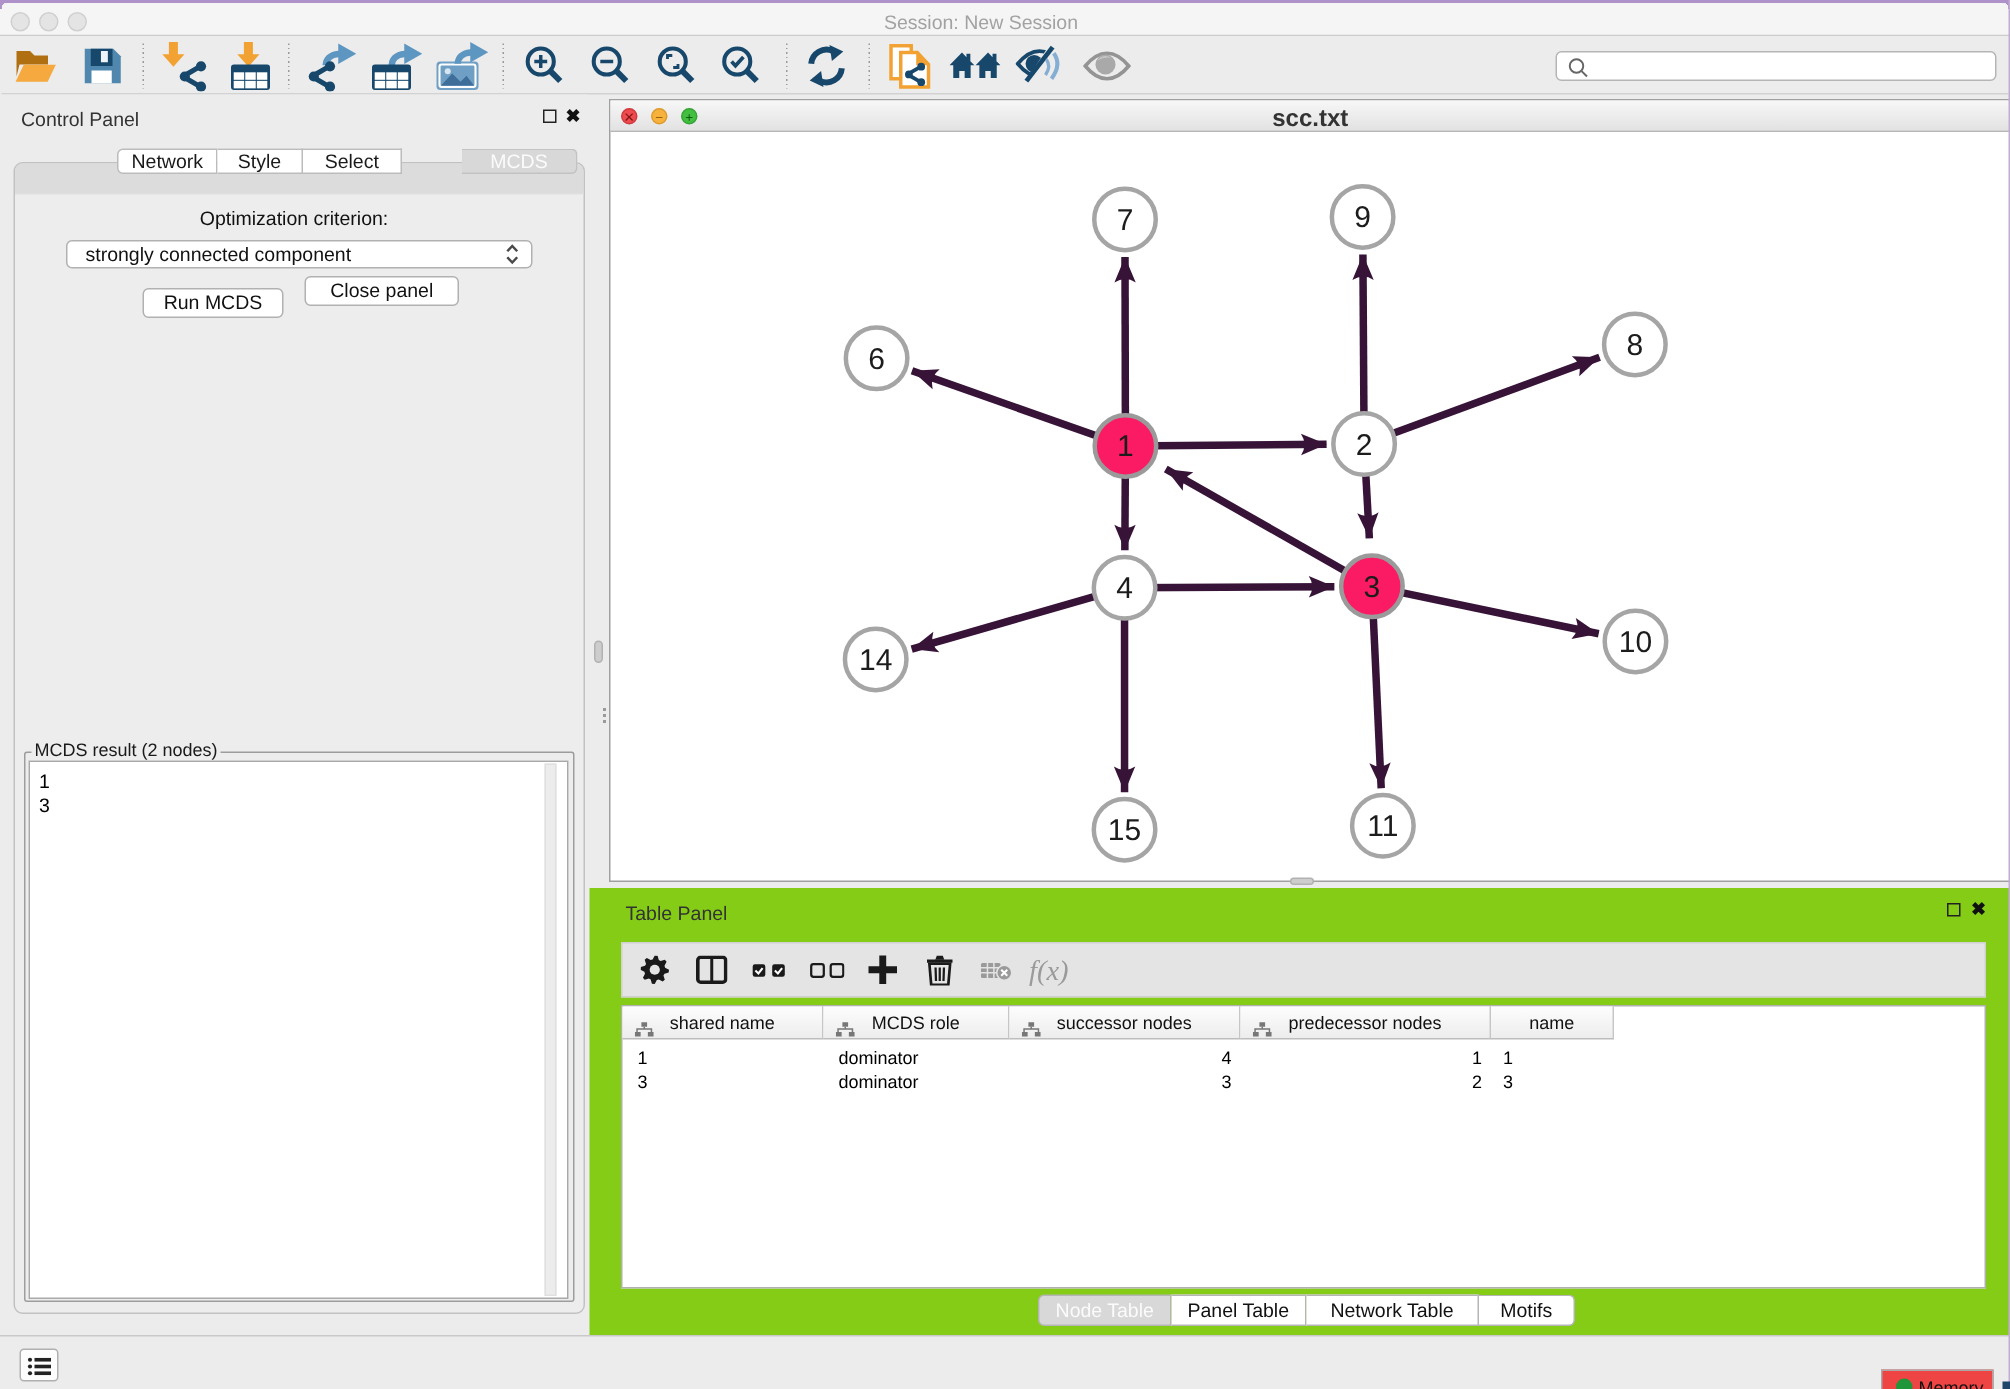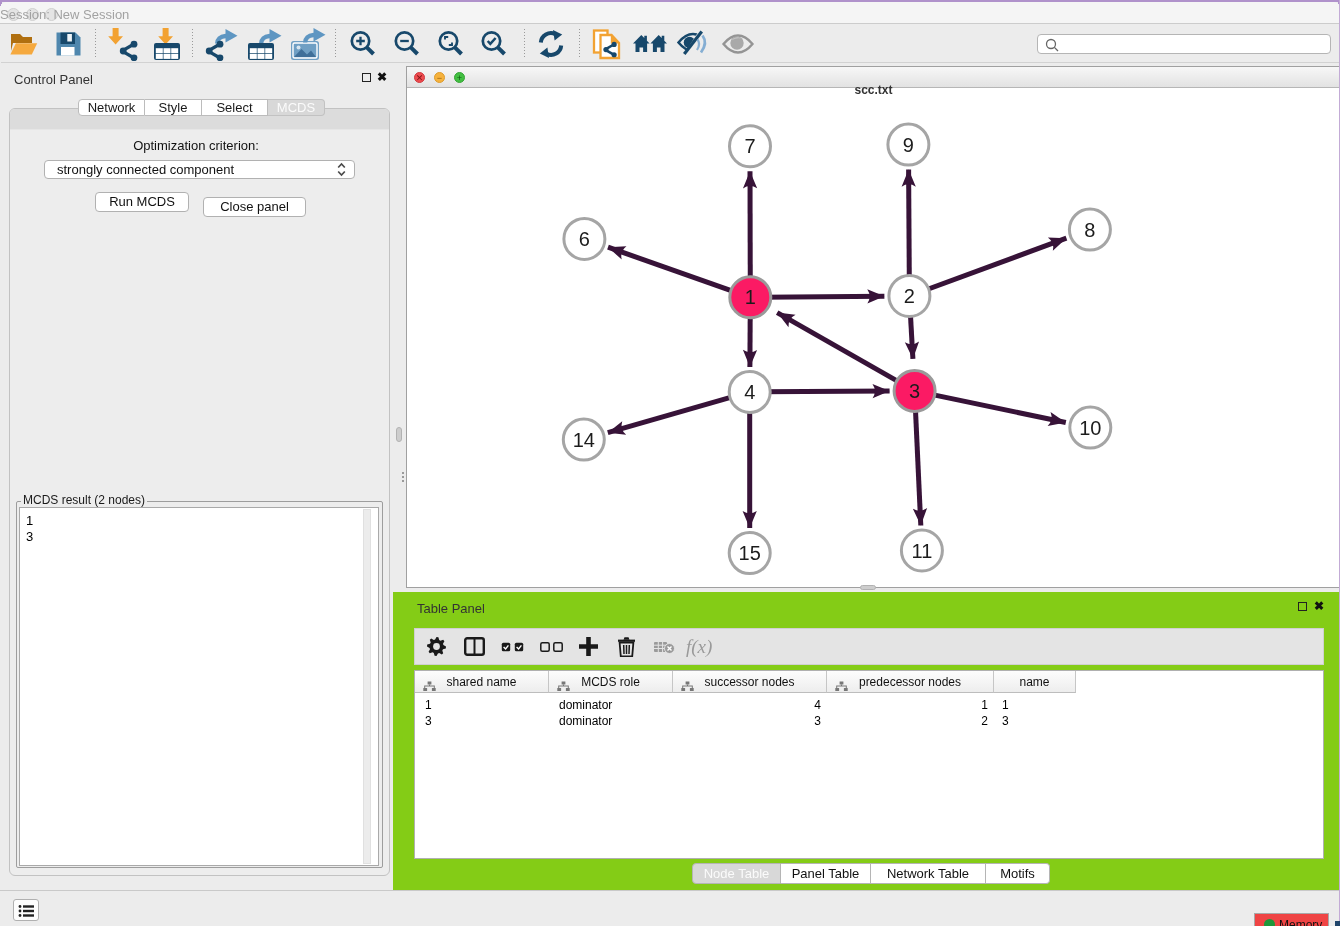--- a/index.html
+++ b/index.html
@@ -6,21 +6,21 @@
 body { font-family:"Liberation Sans", sans-serif; background:#ececec; position:relative; }
 .abs { position:absolute; }
 
 #purpletop { left:0; top:0; width:1340px; height:2px; background:#b092cb; }
 #edgeL { left:0; top:0; width:6px; height:6px; background:radial-gradient(circle at 6px 6px, transparent 0 5px, #b092cb 5px); z-index:60; }
 #edgeR { right:0; top:0; width:6px; height:6px; background:radial-gradient(circle at 0px 6px, transparent 0 5px, #b092cb 5px); z-index:60; }
 #edgeR2 { right:0; top:0; width:1px; height:926px; background:#c3abd6; z-index:60; }
 #cornerBR { right:0; bottom:0; width:5px; height:5px; background:#20456b; z-index:60; }
 #titlebar { left:0px; top:2px; width:1340px; height:22px; background:#f5f5f5; border-bottom:1px solid #cccccc; border-radius:6px 6px 0 0; }
 .tl { position:absolute; top:6px; width:13px; height:13px; border-radius:50%; background:#e4e4e4; border:1px solid #d0d0d0; }
-#title { left:0; top:5px; width:1308px; font-size:13px; color:#a2a2a2; }
+#title { left:0; top:5px; width:1308px; text-align:center; font-size:13px; color:#a2a2a2; }
 
 #toolbar { left:1px; top:25px; width:1338px; height:38px; background:#ececec; border-bottom:1px solid #d2d2d2; }
 .tbi { position:absolute; top:0; height:38px; display:flex; align-items:center; justify-content:center; }
 .tsep { position:absolute; top:4px; height:30px; width:1px; background:repeating-linear-gradient(to bottom,#9a9a9a 0 1px,transparent 1px 3px); }
 #search { position:absolute; left:1036px; top:9px; width:294px; height:20px; background:#ffffff; border:1px solid #b5b5b5; border-radius:4px; }
 
 #cp { left:0; top:63px; width:392px; height:828px; background:#ececec; }
 #cptitle { left:14px; top:9px; font-size:13px; color:#333; }
 .wbtn { position:absolute; top:9px; font-size:12px; color:#222; }
 
@@ -36,21 +36,21 @@
 .btn { position:absolute; height:20px; background:#ffffff; border:1px solid #b1b1b1; border-radius:4px; font-size:13px; color:#111; text-align:center; line-height:18px; }
 
 #grp { left:16px; top:438px; width:367px; height:367px; border:1px solid #9d9d9d; border-radius:2px; }
 #grplabel { left:21px; top:430px; background:#ededed; padding:0 2px; font-size:12px; color:#1a1a1a; }
 #grptext { left:19px; top:444px; width:360px; height:359px; background:#ffffff; border:1px solid #a9a9a9; font-size:13px; color:#000; padding:5px 0 0 6px; line-height:16px; }
 #grpsb { left:363px; top:446px; width:8px; height:355px; background:#ececec; border:1px solid #e0e0e0; }
 
 #netwin { left:406px; top:66px; width:934px; height:522px; border:1px solid #a0a0a0; border-right:none; background:#ffffff; }
 #nettitle { left:0px; top:0px; width:933px; height:21px; background:linear-gradient(#f7f7f7,#e2e2e2); border-bottom:1px solid #b6b6b6; }
 .mactl { position:absolute; top:5px; width:11px; height:11px; border-radius:50%; font-size:9px; line-height:11px; text-align:center; }
-#netname { left:0; top:4px; width:933px; text-align:center; font-size:12px; font-weight:bold; color:#333;margin-top:12px; }
+#netname { left:0; top:4px; width:933px; text-align:center; font-size:16px; font-weight:bold; color:#333; }
 
 #graph line { stroke:#371338; stroke-width:5; }
 #graph circle { fill:#ffffff; stroke:#a5a5a5; stroke-width:3; }
 #graph circle.p { fill:#fb1a64; stroke:#9a9a9a; }
 #graph text { font-size:20px; fill:#1c1c1c; text-anchor:middle; font-family:"Liberation Sans",sans-serif; }
 
 #tp { left:393px; top:592px; width:947px; height:299px; background:#84cc16; }
 #tptitle { left:24px; top:9px; font-size:13px; color:#333; }
 #tptools { left:21px; top:36px; width:910px; height:37px; background:#e4e4e4; border:1px solid #d0d0d0; }
 #tbl { left:21px; top:78px; width:910px; height:189px; background:#ffffff; border:1px solid #b0b0b0; }
@@ -259,30 +259,30 @@
   <div class="abs" id="cptitle">Control Panel</div>
   <div class="wbtn" style="left:362px;width:9px;height:9px;border:1.2px solid #222;top:10px;"></div>
   <div class="wbtn" style="left:377px;font-weight:bold;font-size:12px;top:7px;color:#111;">✖</div>
   <div class="abs" id="cppane">
       <div class="abs topstrip"></div>
     </div>
   <div class="tabs">
     <div class="tab first" style="width:67px;">Network</div>
     <div class="tab" style="width:57px;">Style</div>
     <div class="tab" style="width:66px;">Select</div>
-    <div class="tab sel last" style="width:57px;">MCDS</div>
+    <div class="tab sel last" style="width:77px;margin-left:40px;">MCDS</div>
   </div>
   <div class="abs" id="optlabel">Optimization criterion:</div>
   <div class="abs" id="combo">strongly connected component
     <svg width="11" height="15" style="position:absolute;right:7px;top:1px" viewBox="0 0 11 15">
         <path d="M2.2 5.5 L5.5 2 L8.8 5.5 M2.2 9.5 L5.5 13 L8.8 9.5" fill="none" stroke="#4a4a4a" stroke-width="1.7"></path>
       </svg>
   </div>
   <div class="btn" style="left:95px;top:129px;width:94px;">Run MCDS</div>
-  <div class="btn" style="left:203px;top:134px;width:103px;">Close panel</div>
+  <div class="btn" style="left:203px;top:121px;width:103px;">Close panel</div>
   <div class="abs" id="grp"></div>
   <div class="abs" id="grplabel">MCDS result (2 nodes)</div>
   <div class="abs" id="grptext">1<br>3</div>
   <div class="abs" id="grpsb"></div>
 </div>
 <div class="abs" id="netwin">
   <div class="abs" id="nettitle">
     <div class="mactl" style="left:7px;background:#ef4b4f;border:1px solid #ce3a3f;color:#7c1416;">✕</div>
     <div class="mactl" style="left:27px;background:#f6b23d;border:1px solid #dc9b2d;color:#925d0c;">−</div>
     <div class="mactl" style="left:47px;background:#42bf41;border:1px solid #35a335;color:#0c5c0e;">+</div>

